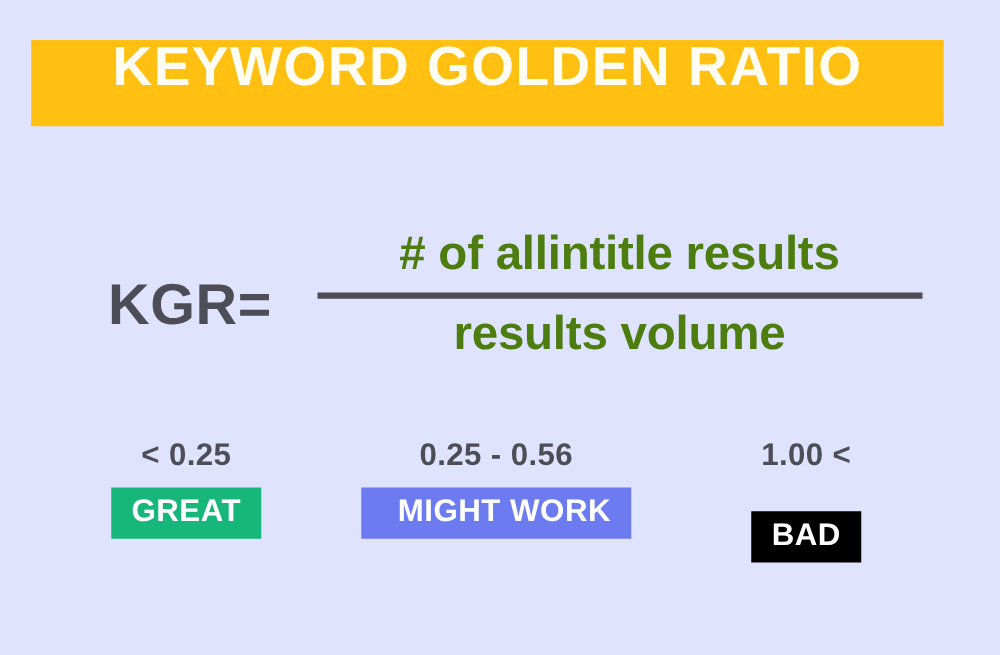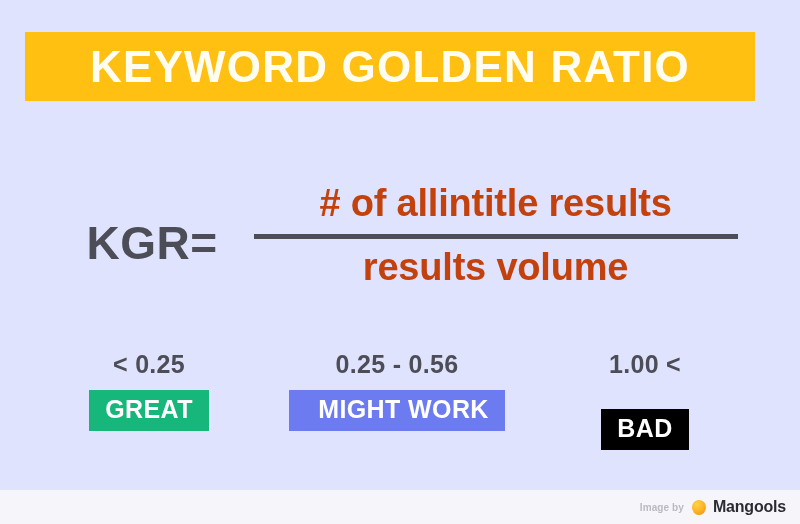--- a/index.html
+++ b/index.html
@@ -23,21 +23,21 @@
 
   
   .title-banner {
     position: absolute;
     left: 25px;
     top: 32px;
     width: 730px;
     height: 69px;
     background: #ffc011;
     display: flex;
-    align-items: center;
+    align-items: flex-start;
     justify-content: center;
   }
   .title-text {
     color: #fffdf2;
     font-size: 44px;
     font-weight: bold;
     letter-spacing: 1.2px;
     line-height: 1;
     white-space: nowrap;
   }
@@ -64,21 +64,21 @@
     white-space: nowrap;
   }
   .fraction {
     display: flex;
     flex-direction: column;
     align-items: center;
     width: 484px;
   }
   .numerator,
   .denominator {
-    color: #c2410c;
+    color: #4d7c0f;
     font-size: 38px;
     font-weight: bold;
     letter-spacing: -0.2px;
     line-height: 1.08;
     white-space: nowrap;
     text-align: center;
   }
   .frac-bar {
     width: 484px;
     height: 5px;
@@ -194,19 +194,14 @@
       <div class="verdict-badge">MIGHT WORK</div>
     </div>
 
     <div class="verdict v2">
       <div class="verdict-range">1.00 &lt;</div>
       <div class="verdict-badge">BAD</div>
     </div>
 
   </div>
 
-  <div class="footer-bar">
-    <span class="footer-credit-text">Image by</span>
-    <span class="mango-logo"></span>
-    <span class="footer-brand">Mangools</span>
-  </div>
 
 </div>
 
 </body></html>

